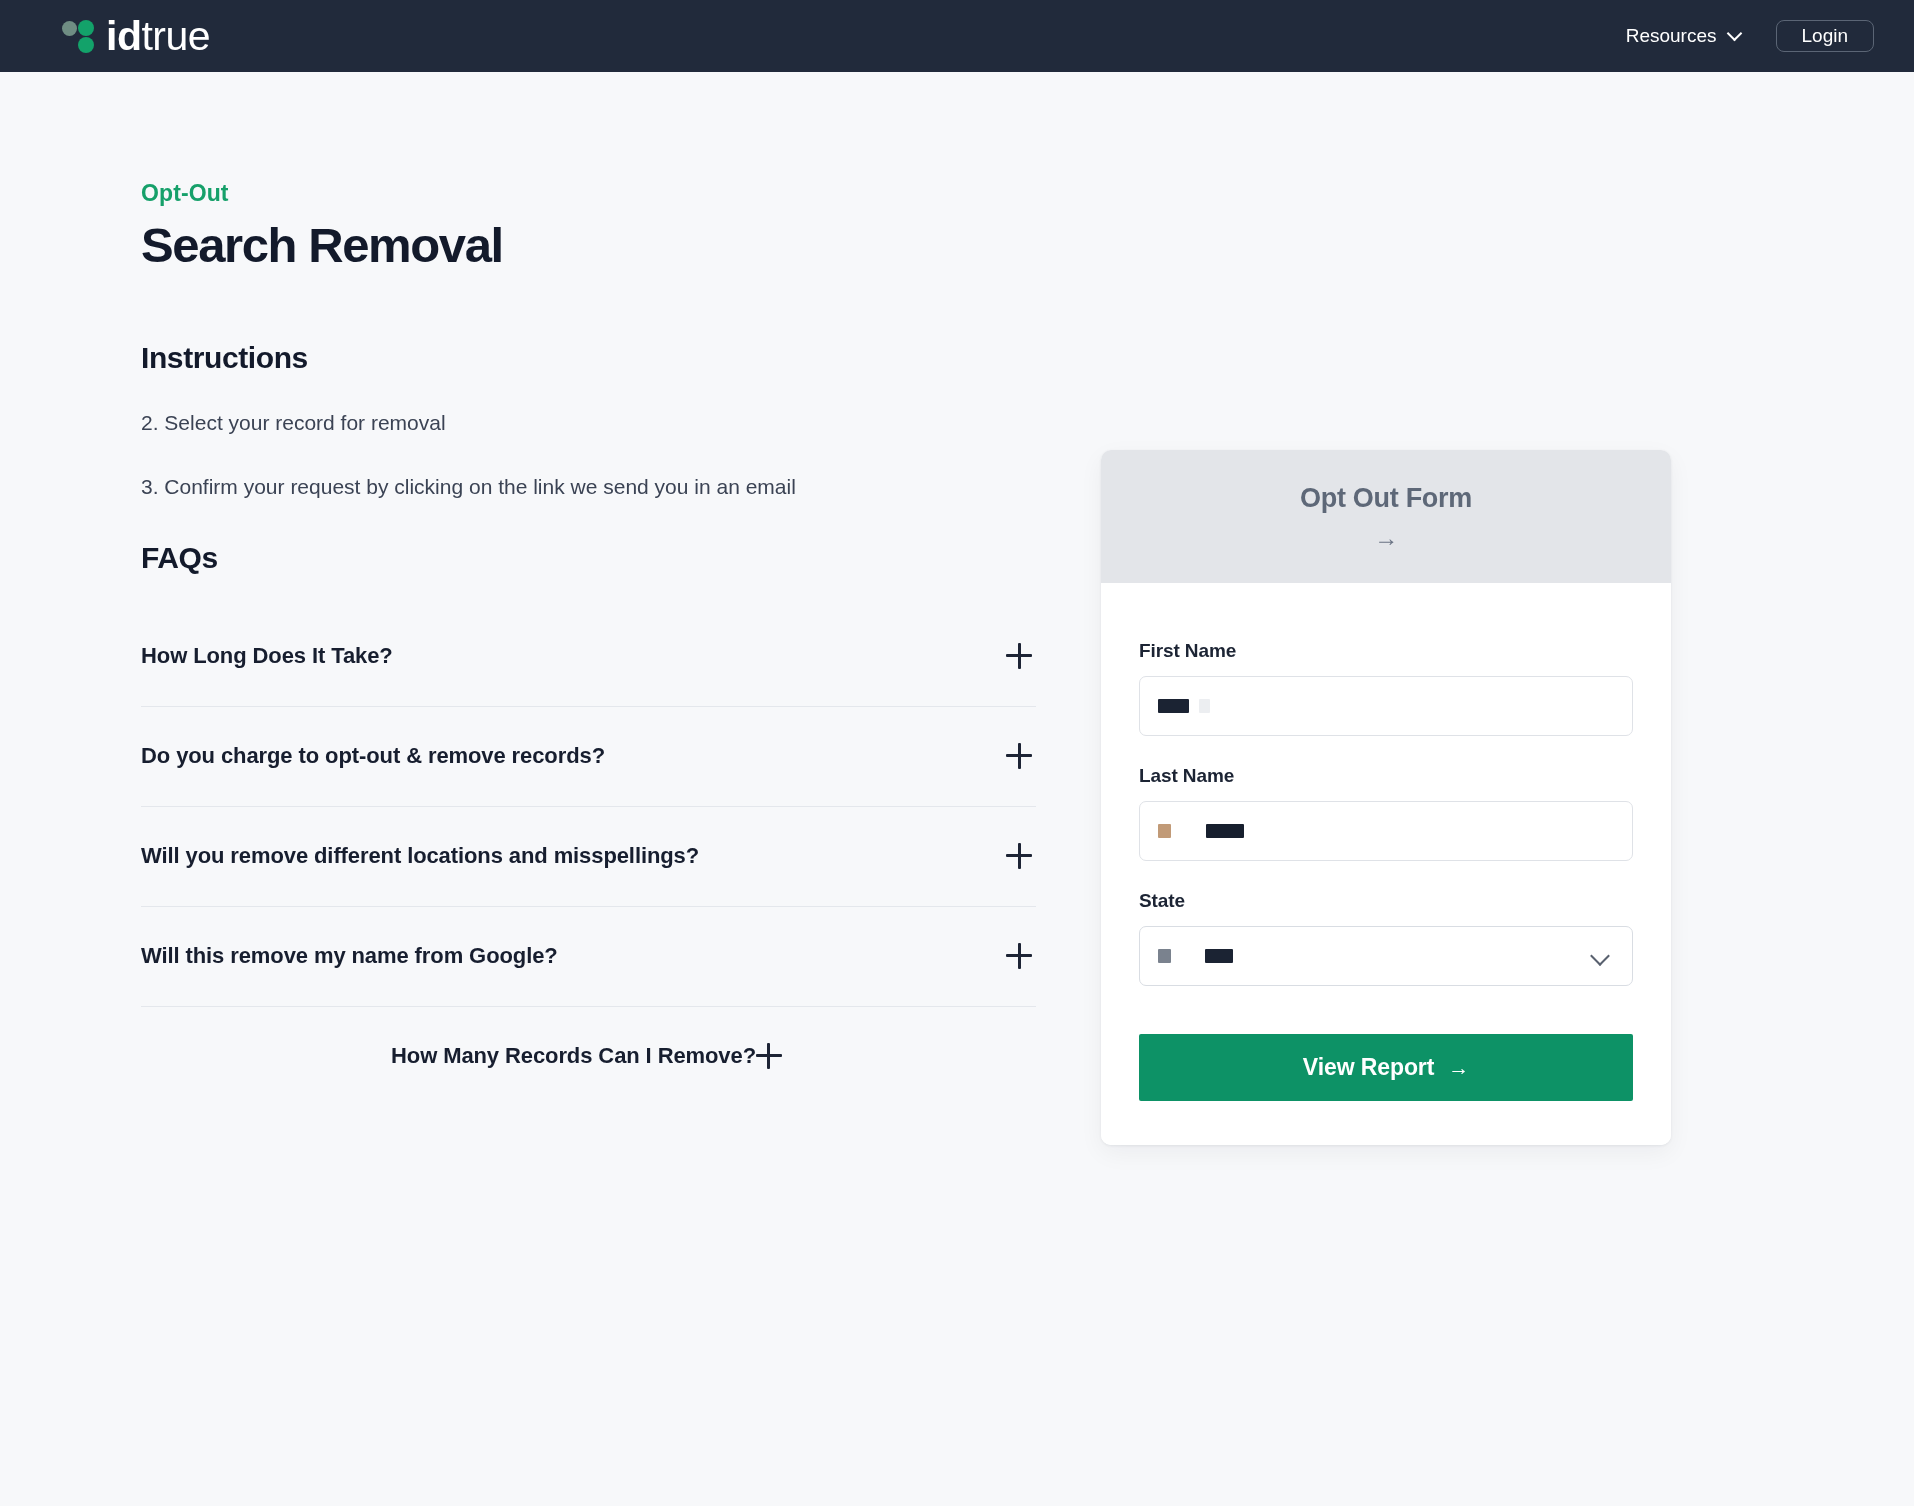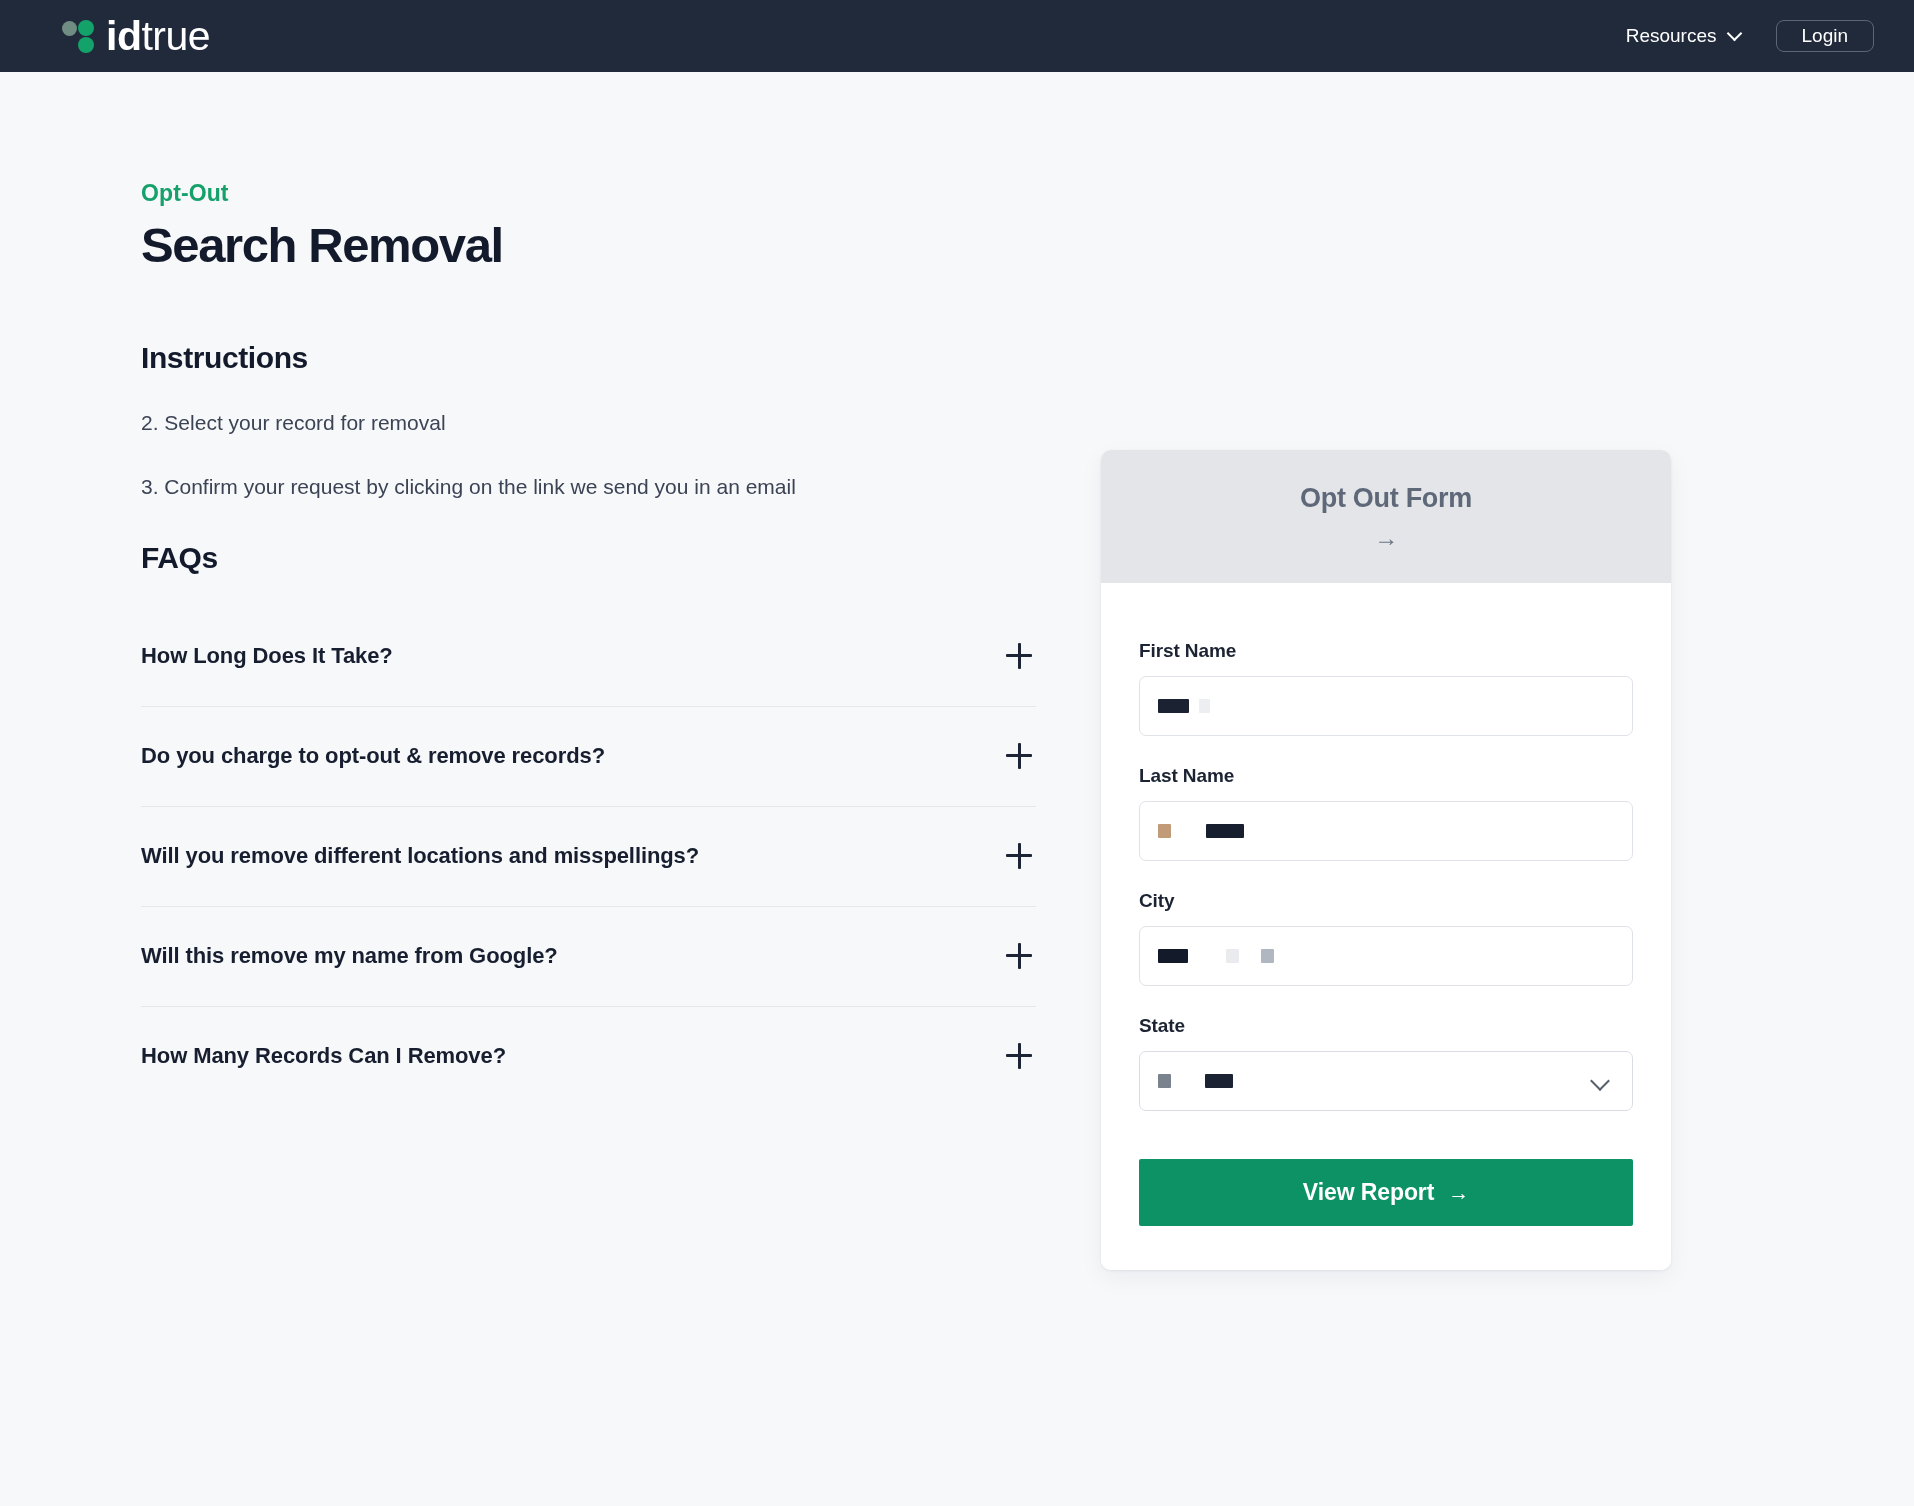--- a/index.html
+++ b/index.html
@@ -167,21 +167,21 @@
   .faq-list { width: 895px; }
 
   .faq-row {
     display: flex;
     align-items: center;
     justify-content: space-between;
     padding: 36px 0 37px 0;
     border-bottom: 1px solid #e4e7ec;
     cursor: pointer;
   }
-  .faq-row:last-child { border-bottom: none; }
+  .faq-row:last-child { border-bottom: none; justify-content: center; }
 
   .faq-q {
     font-size: 22px;
     font-weight: 600;
     color: #171e2f;
     letter-spacing: -0.1px;
   }
 
   .plus {
     width: 26px; height: 26px;
@@ -417,30 +417,20 @@
           <div class="field">
             <div class="field-label">Last Name</div>
             <div class="field-input">
               <span class="redact-row">
                 <span class="blk" style="width:13px;background:#c19a77;"></span>
                 <span class="blk" style="width:38px;margin-left:25px;background:#171f2e;"></span>
               </span>
             </div>
           </div>
 
-          <div class="field">
-            <div class="field-label">City</div>
-            <div class="field-input">
-              <span class="redact-row">
-                <span class="blk" style="width:30px;background:#131a29;"></span>
-                <span class="blk" style="width:13px;margin-left:28px;background:#e9ebee;"></span>
-                <span class="blk" style="width:13px;margin-left:12px;background:#b0b7c0;"></span>
-              </span>
-            </div>
-          </div>
 
           <div class="field">
             <div class="field-label">State</div>
             <div class="field-input select-input">
               <span class="redact-row">
                 <span class="blk" style="width:13px;background:#7a828e;"></span>
                 <span class="blk" style="width:28px;margin-left:24px;background:#1b2333;"></span>
               </span>
               <span class="chev-down"></span>
             </div>

